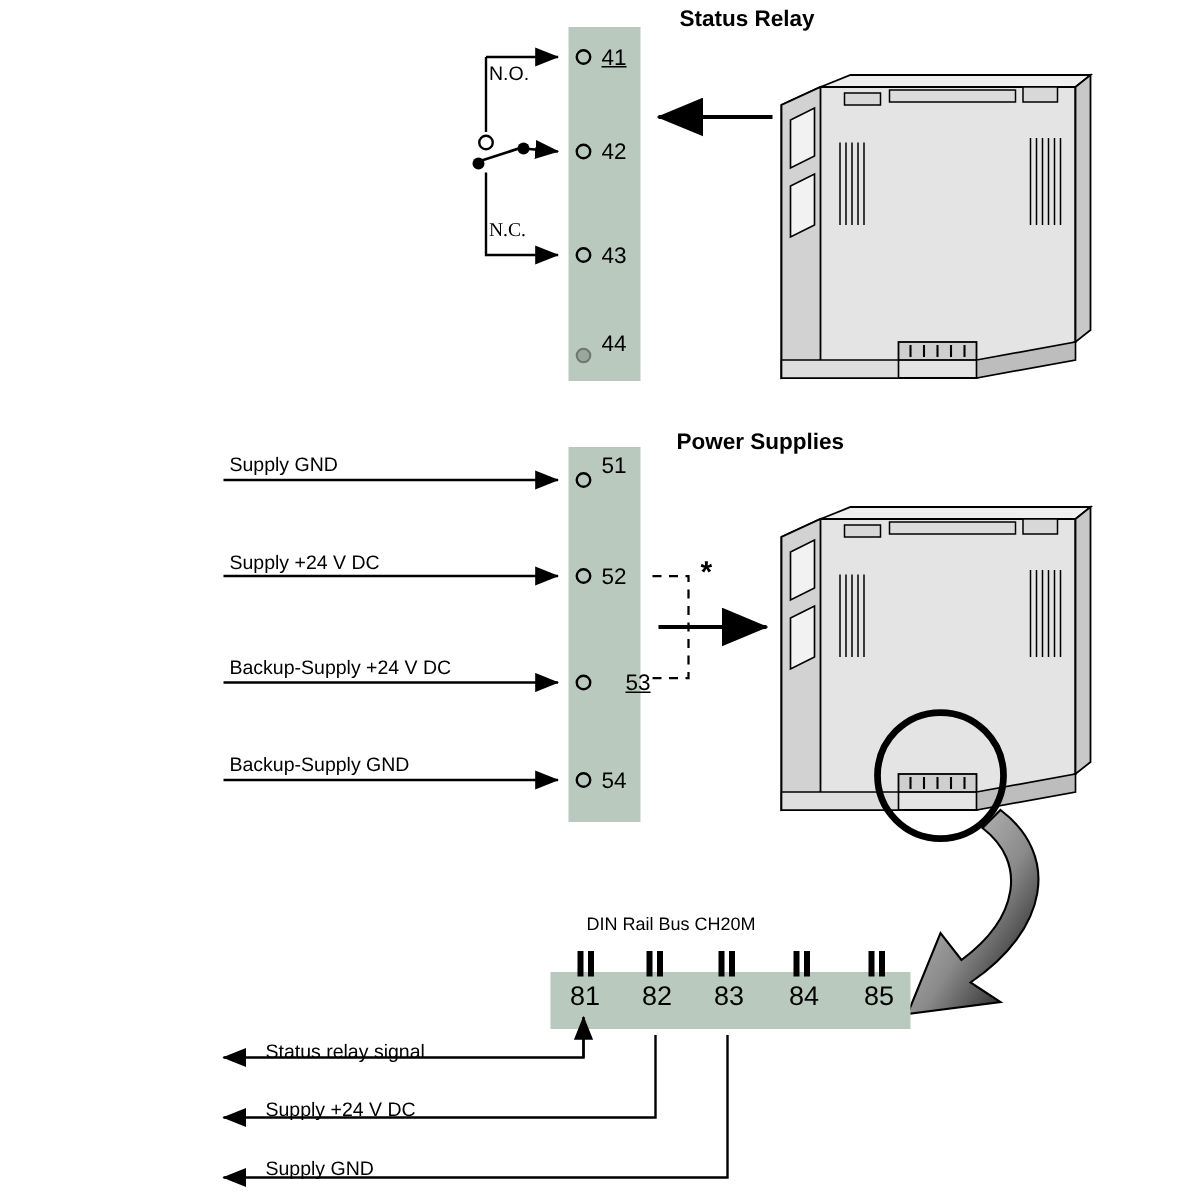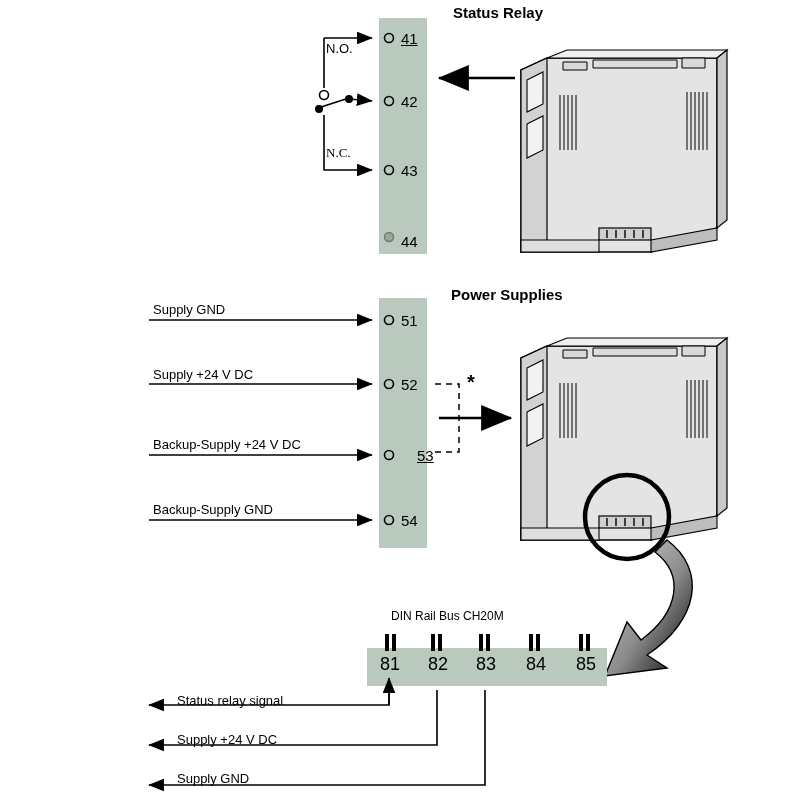--- a/index.html
+++ b/index.html
@@ -173,26 +173,26 @@
     <path d="M362,705 L362,678" stroke="#000" stroke-width="1.6" fill="none" marker-end="url(#arr)"></path>
   </svg>
 
   <div class="lbl bold" style="left:426px;top:5px;">Status Relay</div>
   <div class="lbl bold" style="left:424px;top:287px;text-align:right;">Power Supplies</div>
   <div class="lbl" style="left:364px;top:610px;font-size:12px;">DIN Rail Bus CH20M</div>
 
   <div class="term-num" style="left:374px;top:31px;text-decoration:underline;">41</div>
   <div class="term-num" style="left:374px;top:94px;">42</div>
   <div class="term-num" style="left:374px;top:163px;">43</div>
-  <div class="term-num" style="left:374px;top:234px;">44</div>
+  <div class="term-num" style="left:374px;top:222px;">44</div>
 
   <div class="lbl" style="left:299px;top:42px;text-align:right;">N.O.</div>
   <div class="lbl" style="left:299px;top:146px;font-family:Liberation Serif, serif;">N.C.</div>
 
-  <div class="term-num" style="left:374px;top:313px;text-align:right;">51</div>
+  <div class="term-num" style="left:374px;top:303px;text-align:right;">51</div>
   <div class="term-num" style="left:374px;top:377px;">52</div>
   <div class="term-num" style="left:390px;top:448px;text-decoration:underline;">53</div>
   <div class="term-num" style="left:374px;top:513px;">54</div>
 
   <div class="lbl" style="left:126px;top:303px;">Supply GND</div>
   <div class="lbl" style="left:126px;top:368px;">Supply +24 V DC</div>
   <div class="lbl" style="left:126px;top:438px;">Backup-Supply +24 V DC</div>
   <div class="lbl" style="left:126px;top:503px;text-align:right;">Backup-Supply GND</div>
 
   <div class="star" style="left:440px;top:372px;">*</div>

